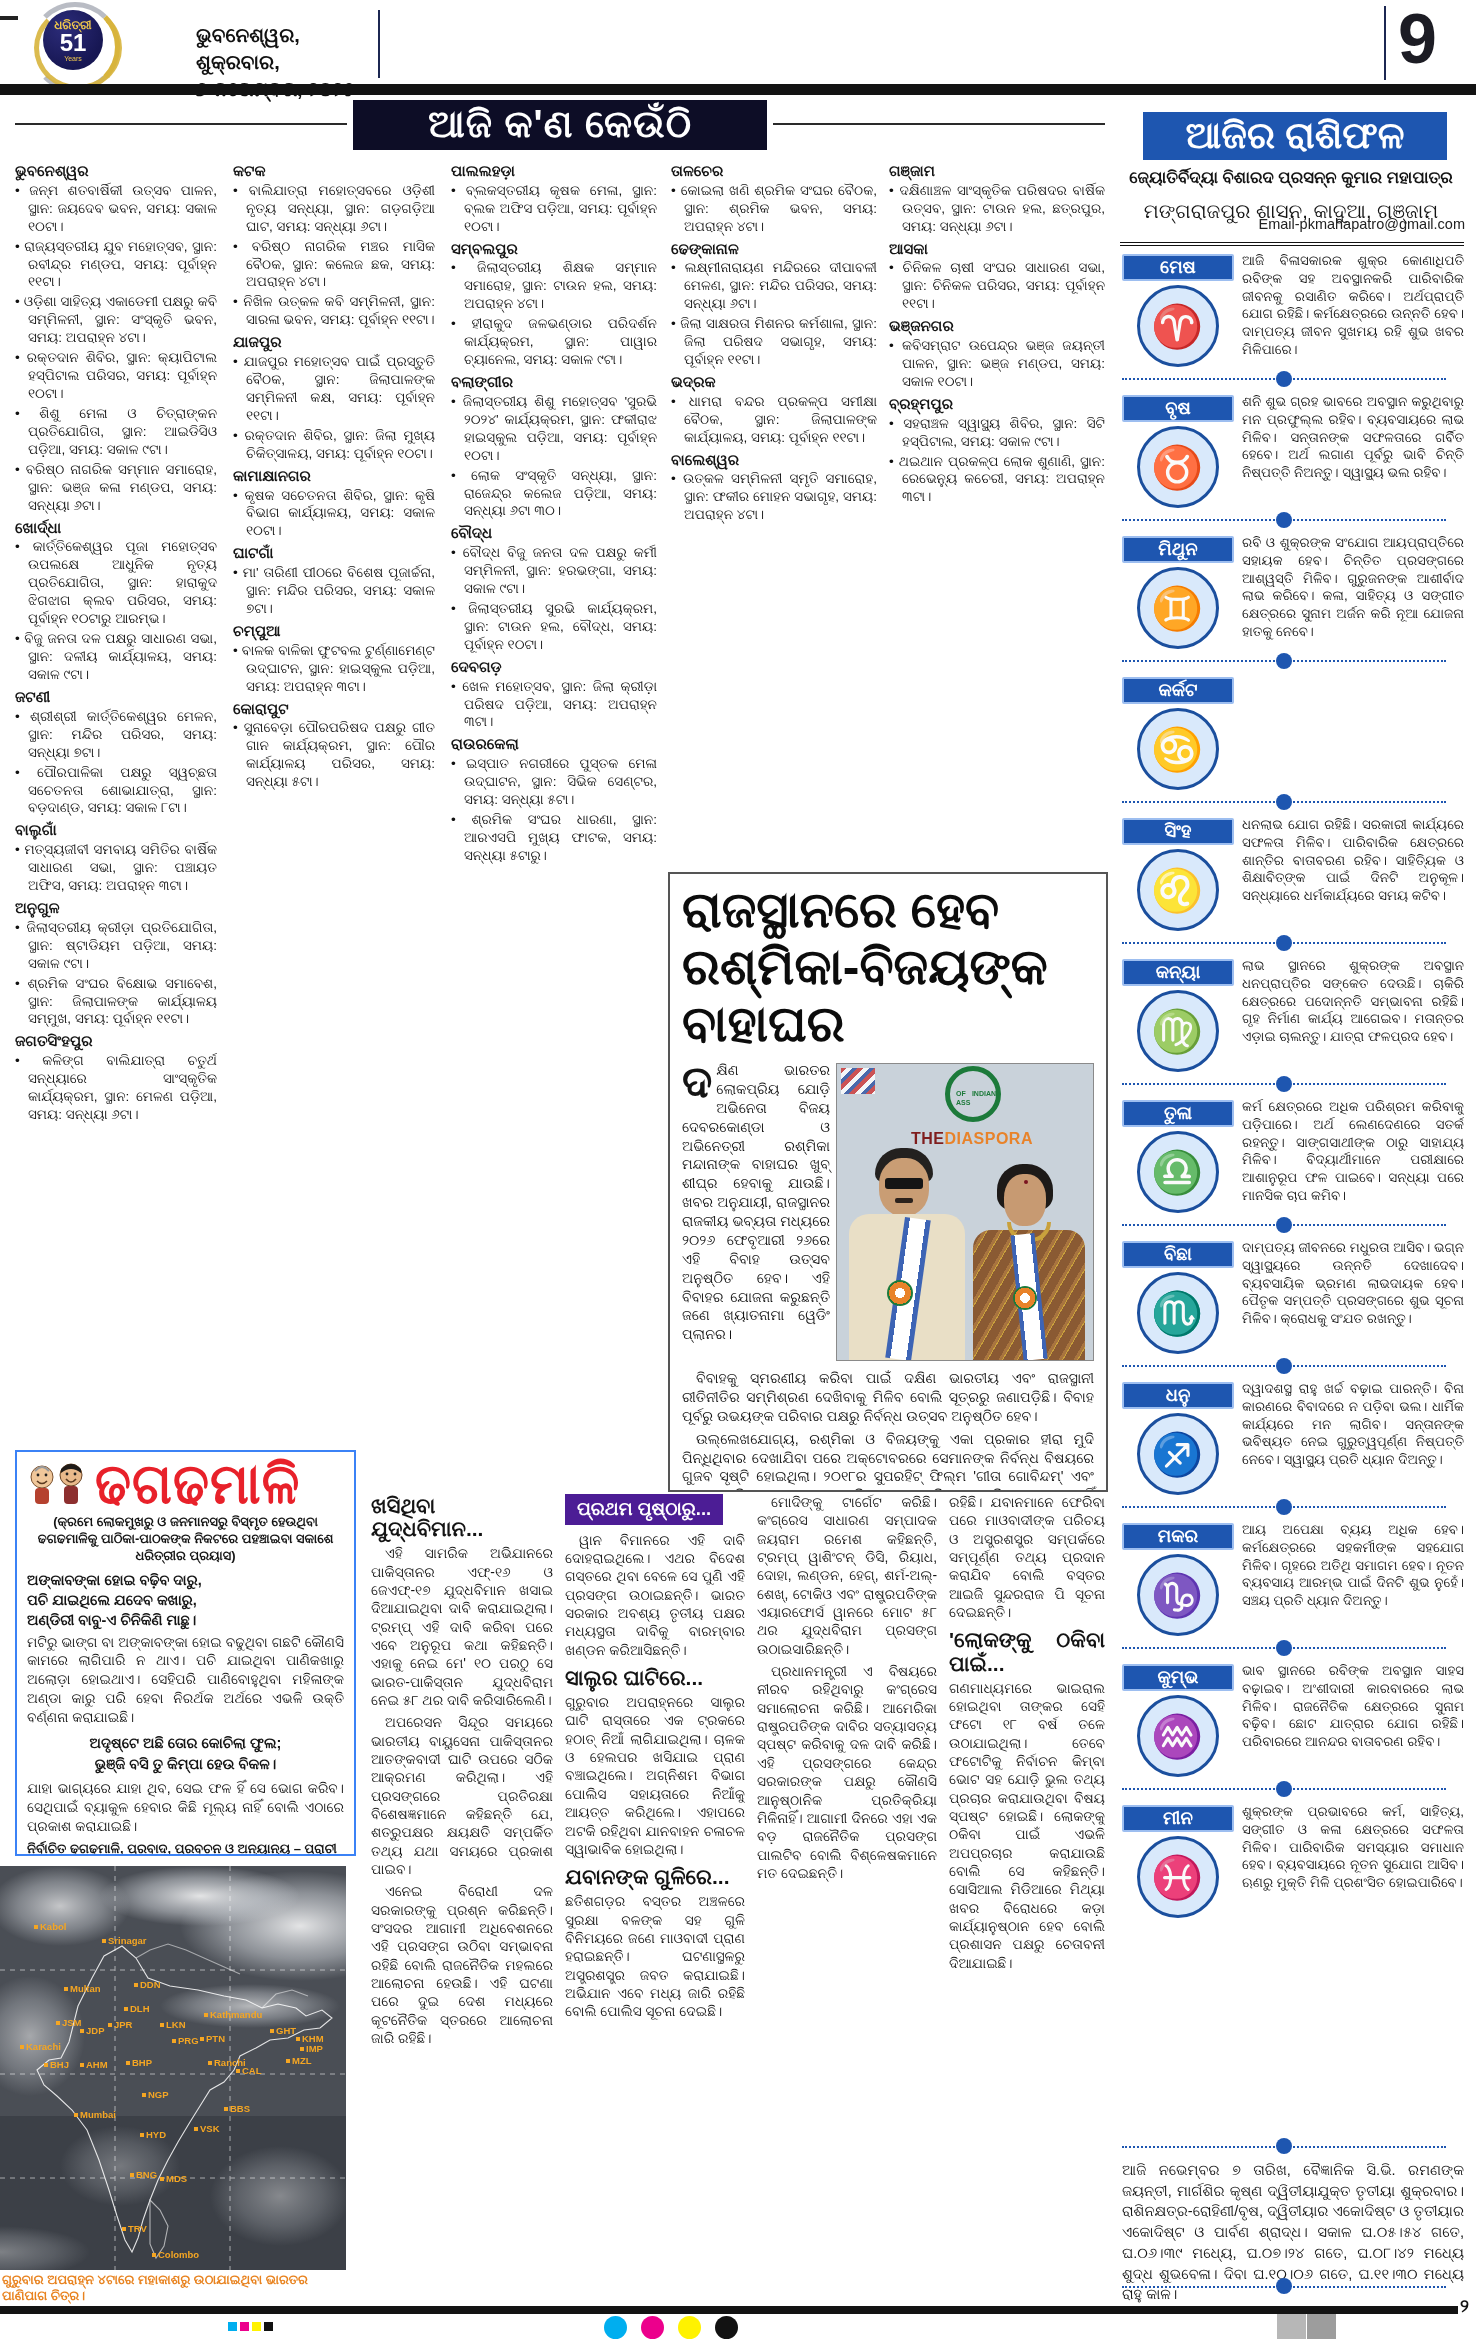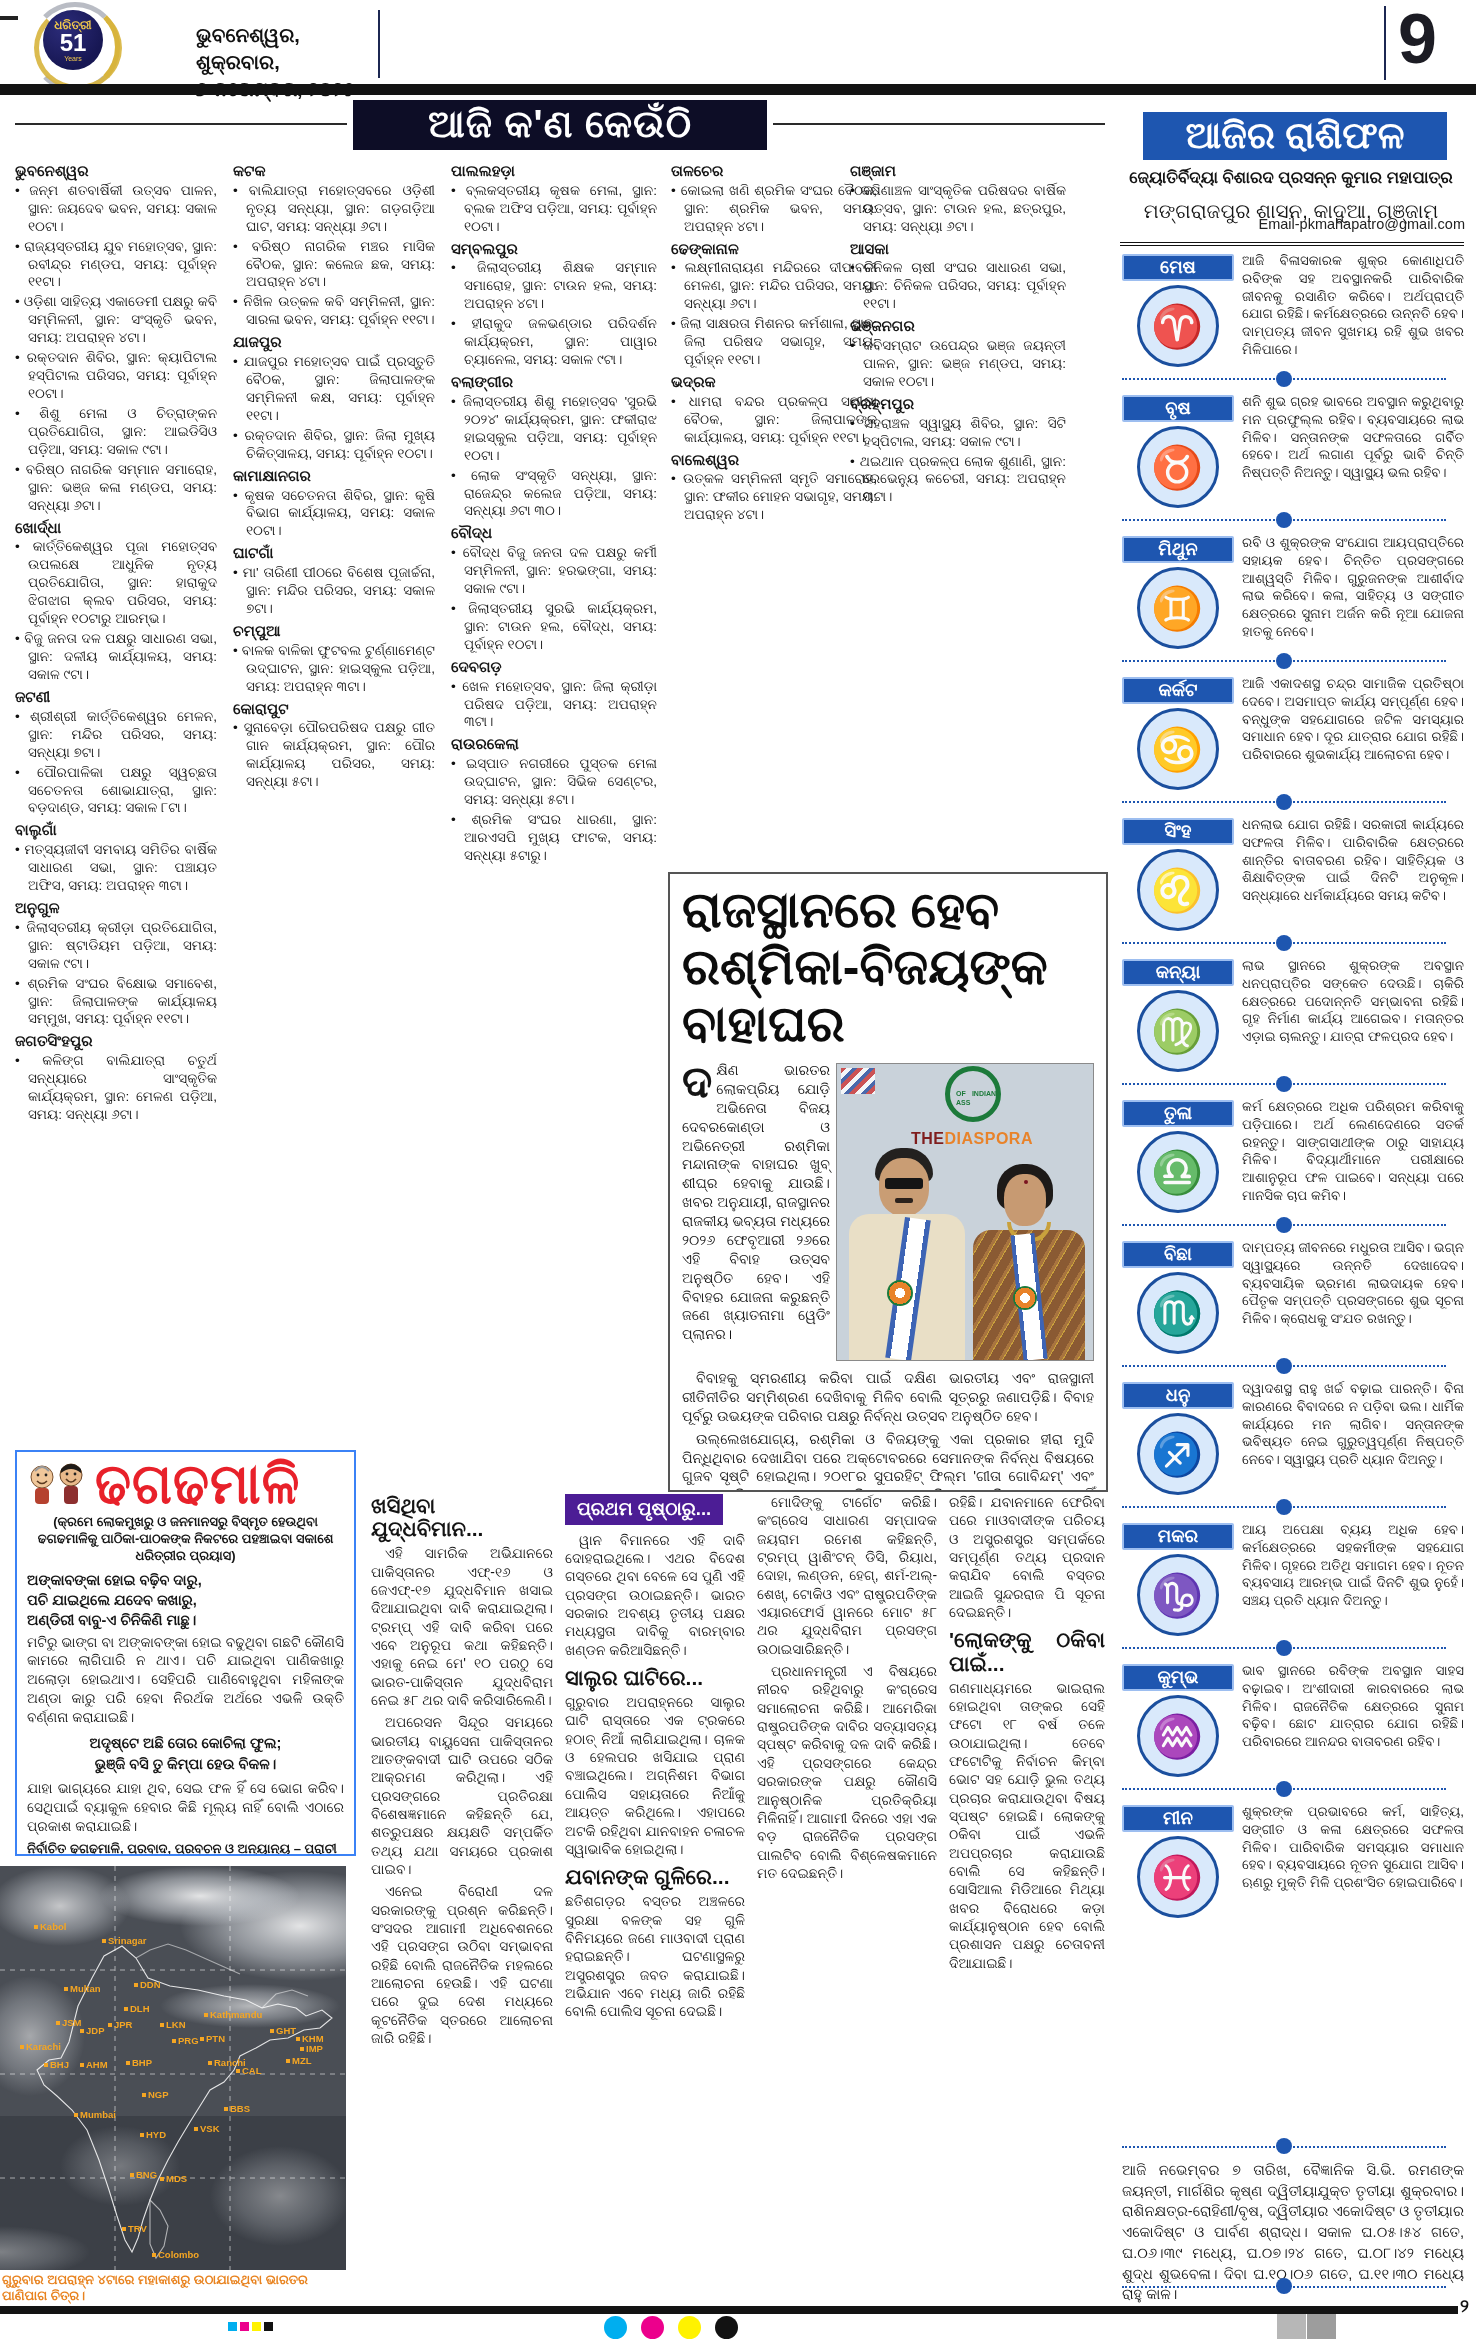--- a/index.html
+++ b/index.html
@@ -195,21 +195,21 @@
       <div class="l-head">ତାଳଚେର</div>
       <div class="l-item"><span class="bullet">• </span><span>କୋଇଲା ଖଣି ଶ୍ରମିକ ସଂଘର ବୈଠକ, ସ୍ଥାନ: ଶ୍ରମିକ ଭବନ, ସମୟ: ଅପରାହ୍ନ ୪ଟା।</span></div>
       <div class="l-head">ଢେଙ୍କାନାଳ</div>
       <div class="l-item"><span class="bullet">• </span><span>ଲକ୍ଷ୍ମୀନାରାୟଣ ମନ୍ଦିରରେ ଦୀପାବଳୀ ମେଳଣ, ସ୍ଥାନ: ମନ୍ଦିର ପରିସର, ସମୟ: ସନ୍ଧ୍ୟା ୬ଟା।</span></div>
       <div class="l-item"><span class="bullet">• </span><span>ଜିଲା ସାକ୍ଷରତା ମିଶନର କର୍ମଶାଳା, ସ୍ଥାନ: ଜିଲା ପରିଷଦ ସଭାଗୃହ, ସମୟ: ପୂର୍ବାହ୍ନ ୧୧ଟା।</span></div>
       <div class="l-head">ଭଦ୍ରକ</div>
       <div class="l-item"><span class="bullet">• </span><span>ଧାମରା ବନ୍ଦର ପ୍ରକଳ୍ପ ସମୀକ୍ଷା ବୈଠକ, ସ୍ଥାନ: ଜିଲାପାଳଙ୍କ କାର୍ଯ୍ୟାଳୟ, ସମୟ: ପୂର୍ବାହ୍ନ ୧୧ଟା।</span></div>
       <div class="l-head">ବାଲେଶ୍ୱର</div>
       <div class="l-item"><span class="bullet">• </span><span>ଉତ୍କଳ ସମ୍ମିଳନୀ ସ୍ମୃତି ସମାରୋହ, ସ୍ଥାନ: ଫକୀର ମୋହନ ସଭାଗୃହ, ସମୟ: ଅପରାହ୍ନ ୪ଟା।</span></div>
     </div>
-  <div class="lcol" style="left:850px;top:158px;width:216px;height:706px;">
+  <div class="lcol" style="left:889px;top:158px;width:216px;height:706px;">
       <div class="l-head">ଗଞ୍ଜାମ</div>
       <div class="l-item"><span class="bullet">• </span><span>ଦକ୍ଷିଣାଞ୍ଚଳ ସାଂସ୍କୃତିକ ପରିଷଦର ବାର୍ଷିକ ଉତ୍ସବ, ସ୍ଥାନ: ଟାଉନ ହଲ, ଛତ୍ରପୁର, ସମୟ: ସନ୍ଧ୍ୟା ୬ଟା।</span></div>
       <div class="l-head">ଆସକା</div>
       <div class="l-item"><span class="bullet">• </span><span>ଚିନିକଳ ଚାଷୀ ସଂଘର ସାଧାରଣ ସଭା, ସ୍ଥାନ: ଚିନିକଳ ପରିସର, ସମୟ: ପୂର୍ବାହ୍ନ ୧୧ଟା।</span></div>
       <div class="l-head">ଭଞ୍ଜନଗର</div>
       <div class="l-item"><span class="bullet">• </span><span>କବିସମ୍ରାଟ ଉପେନ୍ଦ୍ର ଭଞ୍ଜ ଜୟନ୍ତୀ ପାଳନ, ସ୍ଥାନ: ଭଞ୍ଜ ମଣ୍ଡପ, ସମୟ: ସକାଳ ୧୦ଟା।</span></div>
       <div class="l-head">ବ୍ରହ୍ମପୁର</div>
       <div class="l-item"><span class="bullet">• </span><span>ସହରାଞ୍ଚଳ ସ୍ୱାସ୍ଥ୍ୟ ଶିବିର, ସ୍ଥାନ: ସିଟି ହସ୍ପିଟାଲ, ସମୟ: ସକାଳ ୯ଟା।</span></div>
       <div class="l-item"><span class="bullet">• </span><span>ଥଇଥାନ ପ୍ରକଳ୍ପ ଲୋକ ଶୁଣାଣି, ସ୍ଥାନ: ରେଭେନ୍ୟୁ କଚେରୀ, ସମୟ: ଅପରାହ୍ନ ୩ଟା।</span></div>
     </div>
@@ -248,21 +248,20 @@
         <div class="sign-text">ରବି ଓ ଶୁକ୍ରଙ୍କ ସଂଯୋଗ ଆୟପ୍ରାପ୍ତିରେ ସହାୟକ ହେବ। ଚିନ୍ତିତ ପ୍ରସଙ୍ଗରେ ଆଶ୍ୱସ୍ତି ମିଳିବ। ଗୁରୁଜନଙ୍କ ଆଶୀର୍ବାଦ ଲାଭ କରିବେ। କଳା, ସାହିତ୍ୟ ଓ ସଙ୍ଗୀତ କ୍ଷେତ୍ରରେ ସୁନାମ ଅର୍ଜନ କରି ନୂଆ ଯୋଜନା ହାତକୁ ନେବେ।</div>
       </div>
       <div class="sep">
         <i></i>
       </div>
       <div class="sign">
         <div class="sign-side">
           <div class="sign-label">କର୍କଟ</div>
           <div class="sign-circle">♋</div>
         </div>
-        <div class="sign-text">ଆଜି ଏକାଦଶସ୍ଥ ଚନ୍ଦ୍ର ସାମାଜିକ ପ୍ରତିଷ୍ଠା ଦେବେ। ଅସମାପ୍ତ କାର୍ଯ୍ୟ ସମ୍ପୂର୍ଣ୍ଣ ହେବ। ବନ୍ଧୁଙ୍କ ସହଯୋଗରେ ଜଟିଳ ସମସ୍ୟାର ସମାଧାନ ହେବ। ଦୂର ଯାତ୍ରାର ଯୋଗ ରହିଛି। ପରିବାରରେ ଶୁଭକାର୍ଯ୍ୟ ଆଲୋଚନା ହେବ।</div>
       </div>
       <div class="sep">
         <i></i>
       </div>
       <div class="sign">
         <div class="sign-side">
           <div class="sign-label">ସିଂହ</div>
           <div class="sign-circle">♌</div>
         </div>
         <div class="sign-text">ଧନଲାଭ ଯୋଗ ରହିଛି। ସରକାରୀ କାର୍ଯ୍ୟରେ ସଫଳତା ମିଳିବ। ପାରିବାରିକ କ୍ଷେତ୍ରରେ ଶାନ୍ତିର ବାତାବରଣ ରହିବ। ସାହିତ୍ୟିକ ଓ ଶିକ୍ଷାବିତ୍‌ଙ୍କ ପାଇଁ ଦିନଟି ଅନୁକୂଳ। ସନ୍ଧ୍ୟାରେ ଧର୍ମକାର୍ଯ୍ୟରେ ସମୟ କଟିବ।</div>

